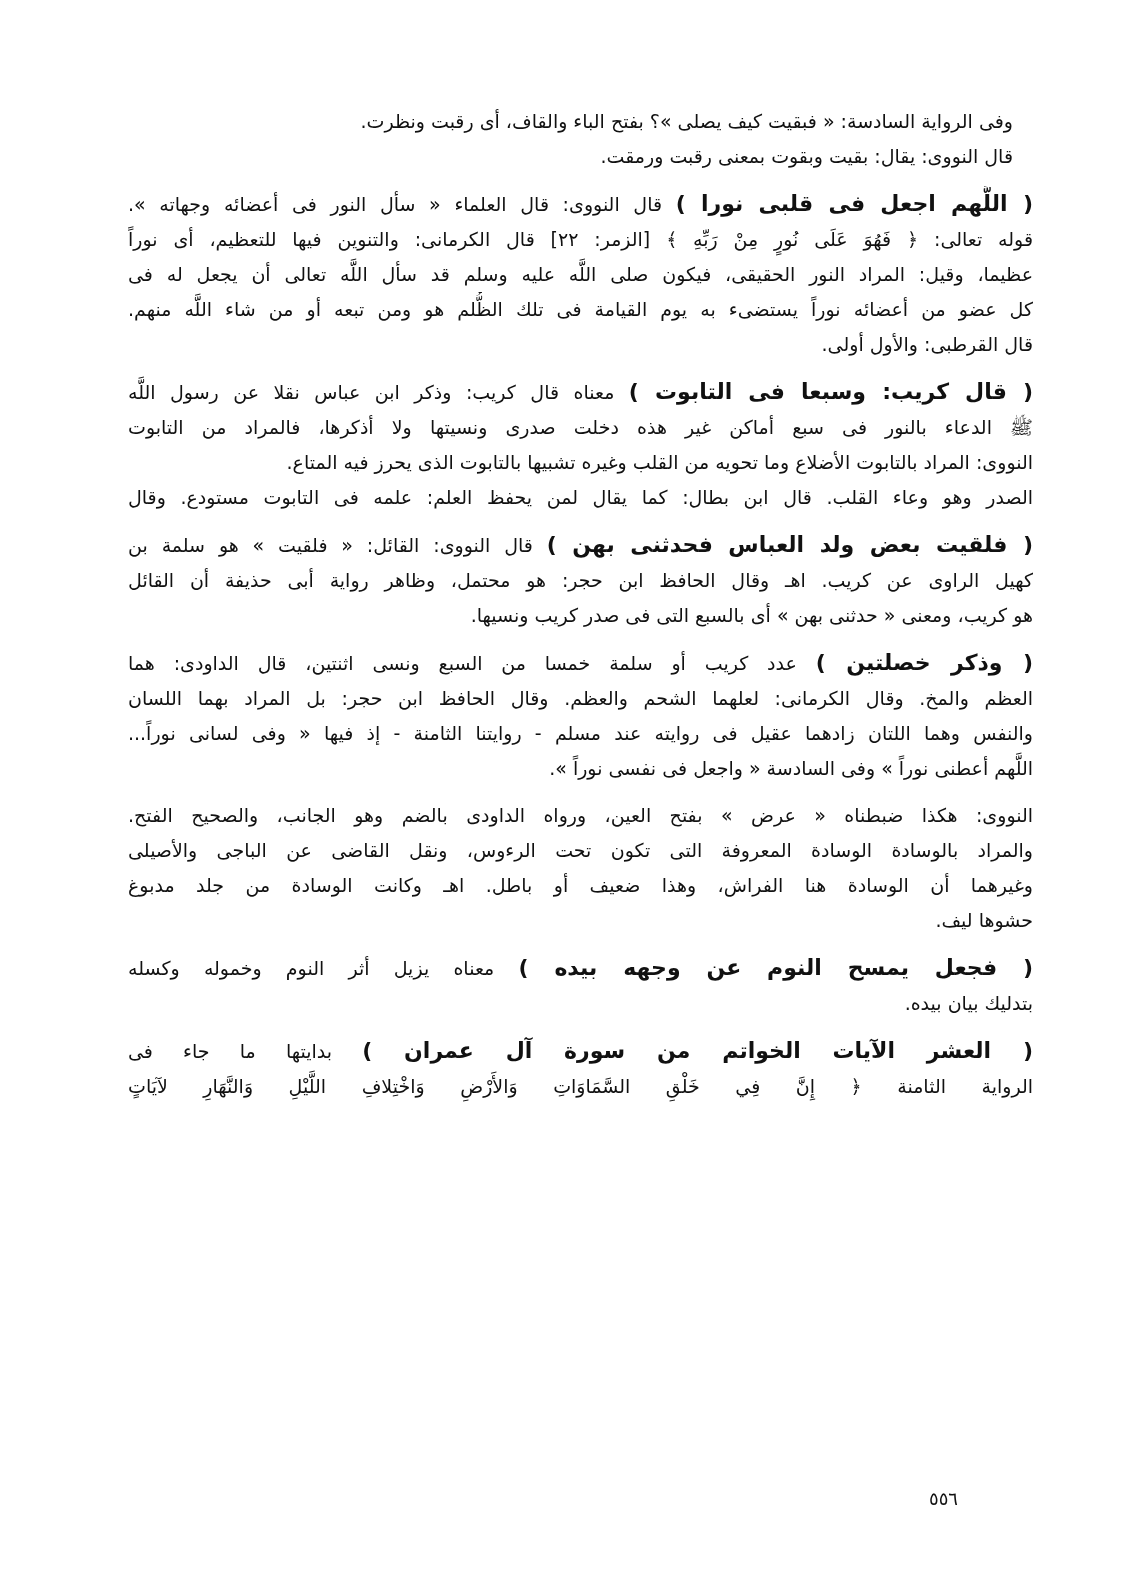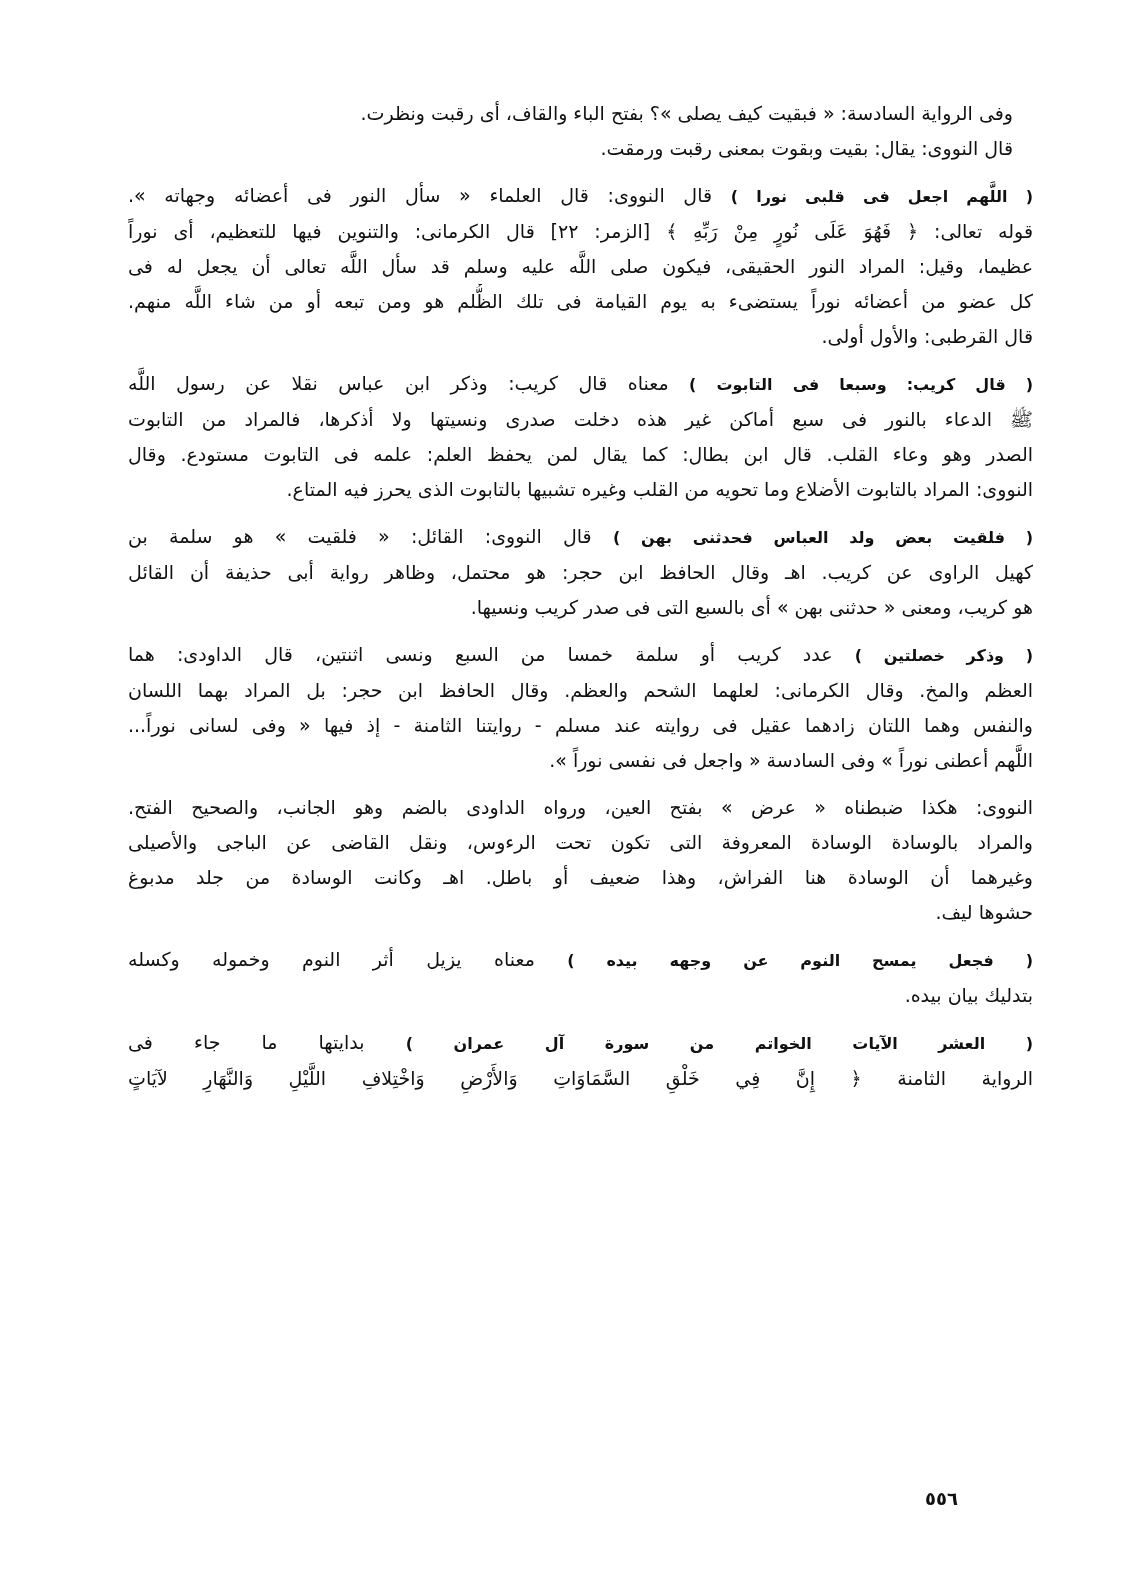--- a/index.html
+++ b/index.html
@@ -10,29 +10,29 @@
     .page {
       position: absolute; left: 128px; right: 100px; top: 96px;
       direction: rtl;
     }
     .line {
       font-size: 19px; line-height: 35px; text-align: justify;
       text-align-last: justify; white-space: nowrap; overflow: hidden;
       margin: 0;
     }
     .line.last { text-align-last: right; }
-    .para { margin: 0 0 12px 0; }
+    .para { margin: 8px 0 12px 0; }
     .intro { padding-right: 20px; }
     .intro .line { text-align-last: right; }
     .heading {
-      font-weight: bold; font-size: 16px;
+      font-weight: bold; font-size: 22px;
     }
     .page-number {
       position: absolute; right: 175px; top: 1488px;
-      font-size: 18px; font-weight: bold; direction: rtl;
+      font-size: 18px; font-weight: normal; direction: rtl;
     }
   </style>
 </head>
 <body>
 
 <div class="page">
 
   <div class="para intro">
     <p class="line">وفى الرواية السادسة: « فبقيت كيف يصلى »؟ بفتح الباء والقاف، أى رقبت ونظرت.</p>
     <p class="line">قال النووى: يقال: بقيت وبقوت بمعنى رقبت ورمقت.</p>
@@ -42,22 +42,22 @@
     <p class="line"><span class="heading">( اللَّهم اجعل فى قلبى نورا )</span><span> قال النووى: قال العلماء « سأل النور فى أعضائه وجهاته ».</span></p>
     <p class="line">قوله تعالى: ﴿ فَهُوَ عَلَى نُورٍ مِنْ رَبِّهِ ﴾ [الزمر: ٢٢] قال الكرمانى: والتنوين فيها للتعظيم، أى نوراً</p>
     <p class="line">عظيما، وقيل: المراد النور الحقيقى، فيكون صلى اللَّه عليه وسلم قد سأل اللَّه تعالى أن يجعل له فى</p>
     <p class="line">كل عضو من أعضائه نوراً يستضىء به يوم القيامة فى تلك الظُّلم هو ومن تبعه أو من شاء اللَّه منهم.</p>
     <p class="line last">قال القرطبى: والأول أولى.</p>
   </div>
 
   <div class="para">
     <p class="line"><span class="heading">( قال كريب: وسبعا فى التابوت )</span><span> معناه قال كريب: وذكر ابن عباس نقلا عن رسول اللَّه</span></p>
     <p class="line">ﷺ الدعاء بالنور فى سبع أماكن غير هذه دخلت صدرى ونسيتها ولا أذكرها، فالمراد من التابوت</p>
+    <p class="line last">النووى: المراد بالتابوت الأضلاع وما تحويه من القلب وغيره تشبيها بالتابوت الذى يحرز فيه المتاع.</p>
     <p class="line">الصدر وهو وعاء القلب. قال ابن بطال: كما يقال لمن يحفظ العلم: علمه فى التابوت مستودع. وقال</p>
-    <p class="line last">النووى: المراد بالتابوت الأضلاع وما تحويه من القلب وغيره تشبيها بالتابوت الذى يحرز فيه المتاع.</p>
   </div>
 
   <div class="para">
     <p class="line"><span class="heading">( فلقيت بعض ولد العباس فحدثنى بهن )</span><span> قال النووى: القائل: « فلقيت » هو سلمة بن</span></p>
     <p class="line">كهيل الراوى عن كريب. اهـ وقال الحافظ ابن حجر: هو محتمل، وظاهر رواية أبى حذيفة أن القائل</p>
     <p class="line last">هو كريب، ومعنى « حدثنى بهن » أى بالسبع التى فى صدر كريب ونسيها.</p>
   </div>
 
   <div class="para">
     <p class="line"><span class="heading">( وذكر خصلتين )</span><span> عدد كريب أو سلمة خمسا من السبع ونسى اثنتين، قال الداودى: هما</span></p>

